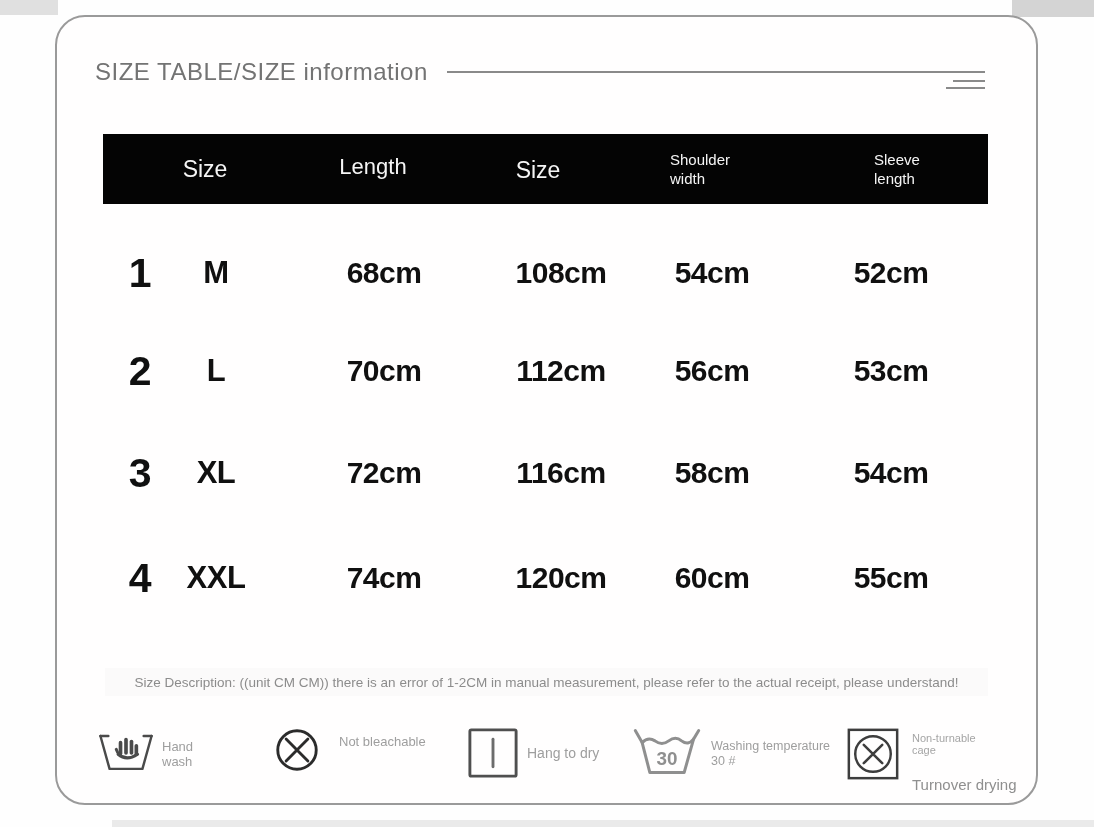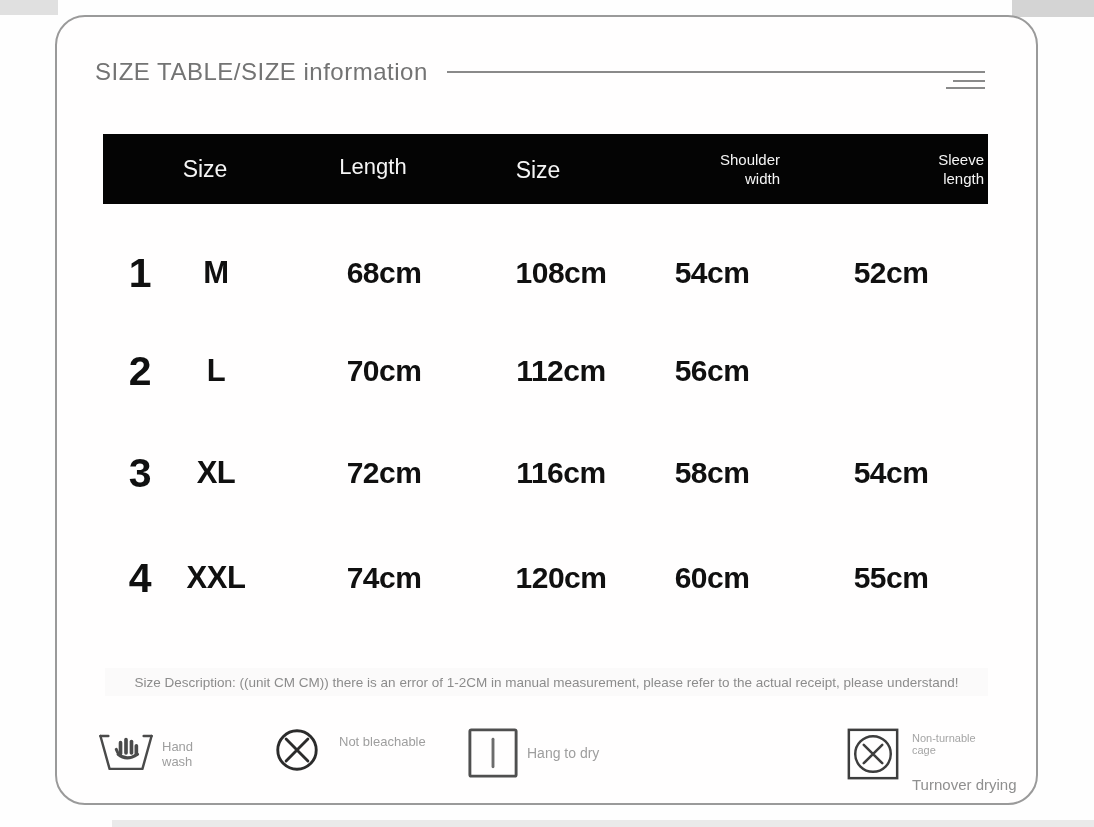--- a/index.html
+++ b/index.html
@@ -25,21 +25,21 @@
   .title-line-deco1{position:absolute;left:953px;top:80px;width:32px;height:2px;background:#8a8a8a;}
   .title-line-deco2{position:absolute;left:946px;top:87px;width:39px;height:2px;background:#8a8a8a;}
 
   .table-header{
     position:absolute;left:103px;top:134px;width:885px;height:70px;background:#040404;color:#f5f5f5;
   }
   .th{position:absolute;text-align:center;}
   .th-size   {left:57px; width:90px; line-height:70px;font-size:23px;}
   .th-length {left:218px;width:104px;line-height:66px;font-size:22px;}
   .th-bust   {left:383px;width:104px;line-height:72px;font-size:23px;}
-  .th-2line  {top:16px;text-align:right;font-size:15px;line-height:19px;}
+  .th-2line  {top:16px;text-align:left;font-size:15px;line-height:19px;}
   .th-shoulder{left:567px;width:110px;}
   .th-sleeve {left:771px;width:110px;}
 
   .t-row{position:absolute;left:0;width:1094px;height:60px;}
   .row-1{top:243px;} .row-2{top:341px;} .row-3{top:443px;} .row-4{top:548px;}
   .cell{position:absolute;top:0;height:60px;line-height:60px;text-align:center;
         color:#101010;font-weight:700;letter-spacing:-0.5px;}
   .c-num     {left:108px;width:64px; font-size:41px;}
   .c-size    {left:166px;width:100px;font-size:31px;}
   .c-length  {left:324px;width:120px;font-size:30px;}
@@ -96,20 +96,21 @@
     <span class="cell c-bust">108cm</span>
     <span class="cell c-shoulder">54cm</span>
     <span class="cell c-sleeve">52cm</span>
   </div>
   <div class="t-row row-2">
     <span class="cell c-num">2</span>
     <span class="cell c-size">L</span>
     <span class="cell c-length">70cm</span>
     <span class="cell c-bust">112cm</span>
     <span class="cell c-shoulder">56cm</span>
+    <span class="cell c-sleeve">53cm</span>
   </div>
   <div class="t-row row-3">
     <span class="cell c-num">3</span>
     <span class="cell c-size">XL</span>
     <span class="cell c-length">72cm</span>
     <span class="cell c-bust">116cm</span>
     <span class="cell c-shoulder">58cm</span>
     <span class="cell c-sleeve">54cm</span>
   </div>
   <div class="t-row row-4">
@@ -157,20 +158,33 @@
   <div class="care-item" style="left:467px;top:727px;width:200px;height:60px;">
     <span class="icon-box" style="left:0;top:0;">
       <svg width="52" height="52" viewBox="0 0 72 72" fill="none" stroke="#4f4f4f" stroke-width="4" stroke-linecap="round">
         <rect x="4" y="4" width="64" height="64" rx="2"></rect>
         <path d="M36 17 V55" stroke="#6c6c6c"></path>
       </svg>
     </span>
     <span class="care-label" style="position:absolute;left:60px;top:19px;font-size:14px;white-space:nowrap;">Hang to dry</span>
   </div>
 
+  <div class="care-item" style="left:628px;top:728px;width:230px;height:60px;">
+    <span class="icon-box" style="left:0;top:0;">
+      <svg width="78" height="48" viewBox="0 0 88 56" fill="none" stroke="#8f8f8f" stroke-width="3.5" stroke-linecap="round" stroke-linejoin="round">
+        <path d="M7 3 L15 17 Q22 10 30 15 Q38 21 46 15 Q54 9 61 15 Q69 21 75 13 L81 3"></path>
+        <path d="M15 17 L24 52 H64 L75 13"></path>
+        <text x="44" y="43" text-anchor="middle" font-size="22" font-weight="bold" fill="#8f8f8f" stroke="none" font-family="Liberation Sans, sans-serif">30</text>
+      </svg>
+    </span>
+    <span class="care-label" style="position:absolute;left:83px;top:11px;font-size:12.5px;">
+      <span style="display:block">Washing temperature</span>
+      <span style="display:block">30 #</span>
+    </span>
+  </div>
 
   <div class="care-item" style="left:846px;top:727px;width:230px;height:64px;">
     <span class="icon-box" style="left:0;top:0;">
       <svg width="54" height="54" viewBox="0 0 76 76" fill="none" stroke="#3d3d3d" stroke-width="3.5" stroke-linecap="round">
         <rect x="4" y="4" width="68" height="68"></rect>
         <circle cx="38" cy="38" r="25"></circle>
         <path d="M25 25 L51 51 M51 25 L25 51"></path>
       </svg>
     </span>
     <span style="position:absolute;left:66px;top:5px;">

